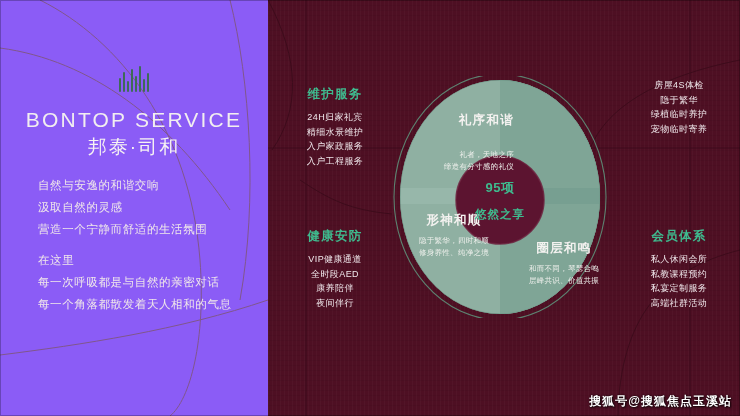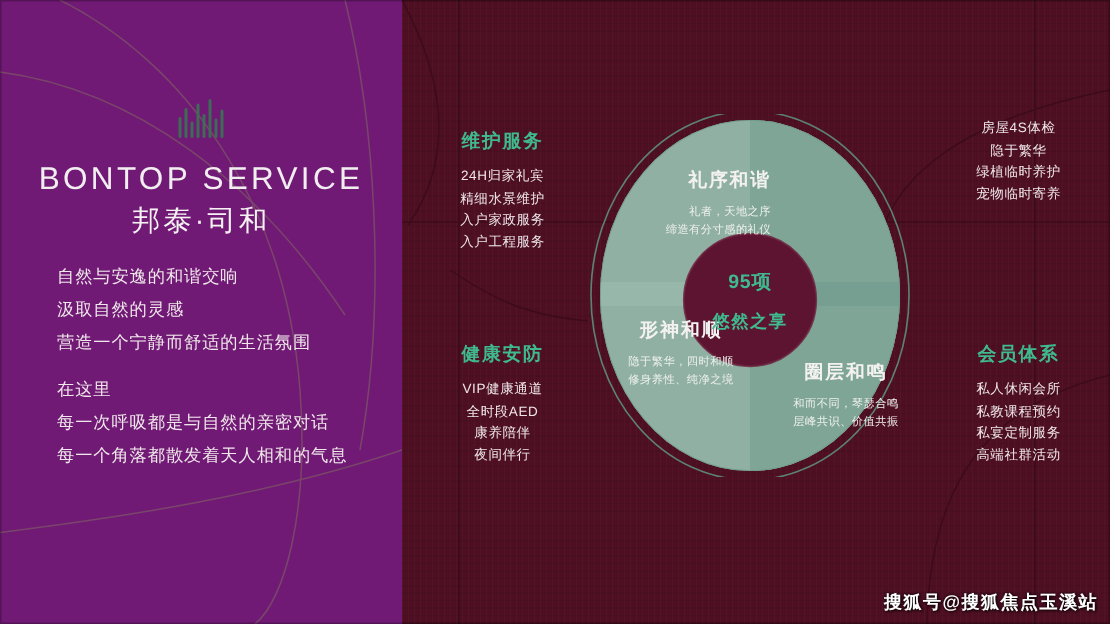--- a/index.html
+++ b/index.html
@@ -17,21 +17,21 @@
     position:absolute;inset:0;
     background-image:
       repeating-linear-gradient(90deg, rgba(255,255,255,.022) 0 1px, rgba(0,0,0,0) 1px 4px),
       repeating-linear-gradient(0deg, rgba(0,0,0,.05) 0 1px, rgba(0,0,0,0) 1px 5px);
     pointer-events:none;
   }
   .bg-arcs{position:absolute;inset:0;pointer-events:none;}
   
   .left-panel{
     position:absolute;left:0;top:0;width:268px;height:416px;
-    background:#701a75;
+    background:#8b5cf6;
     overflow:hidden;
   }
   .left-panel .lp-arcs{position:absolute;inset:0;}
   .left-inner{position:relative;z-index:2;}
   .deco-lines{
     position:absolute;left:119px;top:66px;width:36px;height:26px;
     display:flex;align-items:flex-end;gap:2px;
   }
   .deco-lines i{
     display:block;width:2px;background:#3e6b57;border-radius:1px;
@@ -207,21 +207,21 @@
         <ellipse cx="108" cy="121" rx="100" ry="117" fill="none" stroke="#6f9a8a" stroke-width="1"></ellipse>
       </g>
 
       <circle cx="108" cy="124" r="44" fill="#5c1430"></circle>
       <circle cx="108" cy="124" r="44" fill="none" stroke="#6a1b39" stroke-width="1.5" opacity=".8"></circle>
     </svg>
   </div>
 
   <div class="q-label q-tl">
     <div class="q-title">礼序和谐</div>
-    <div class="q-line" style="margin-top:6px">礼者，天地之序</div>
+    <div class="q-line" style="margin-top:20px">礼者，天地之序</div>
     <div class="q-line">缔造有分寸感的礼仪</div>
   </div>
 
 
   <div class="q-label q-br">
     <div class="q-title">圈层和鸣</div>
     <div class="q-line" style="margin-top:6px">和而不同，琴瑟合鸣</div>
     <div class="q-line">层峰共识、价值共振</div>
   </div>
 

